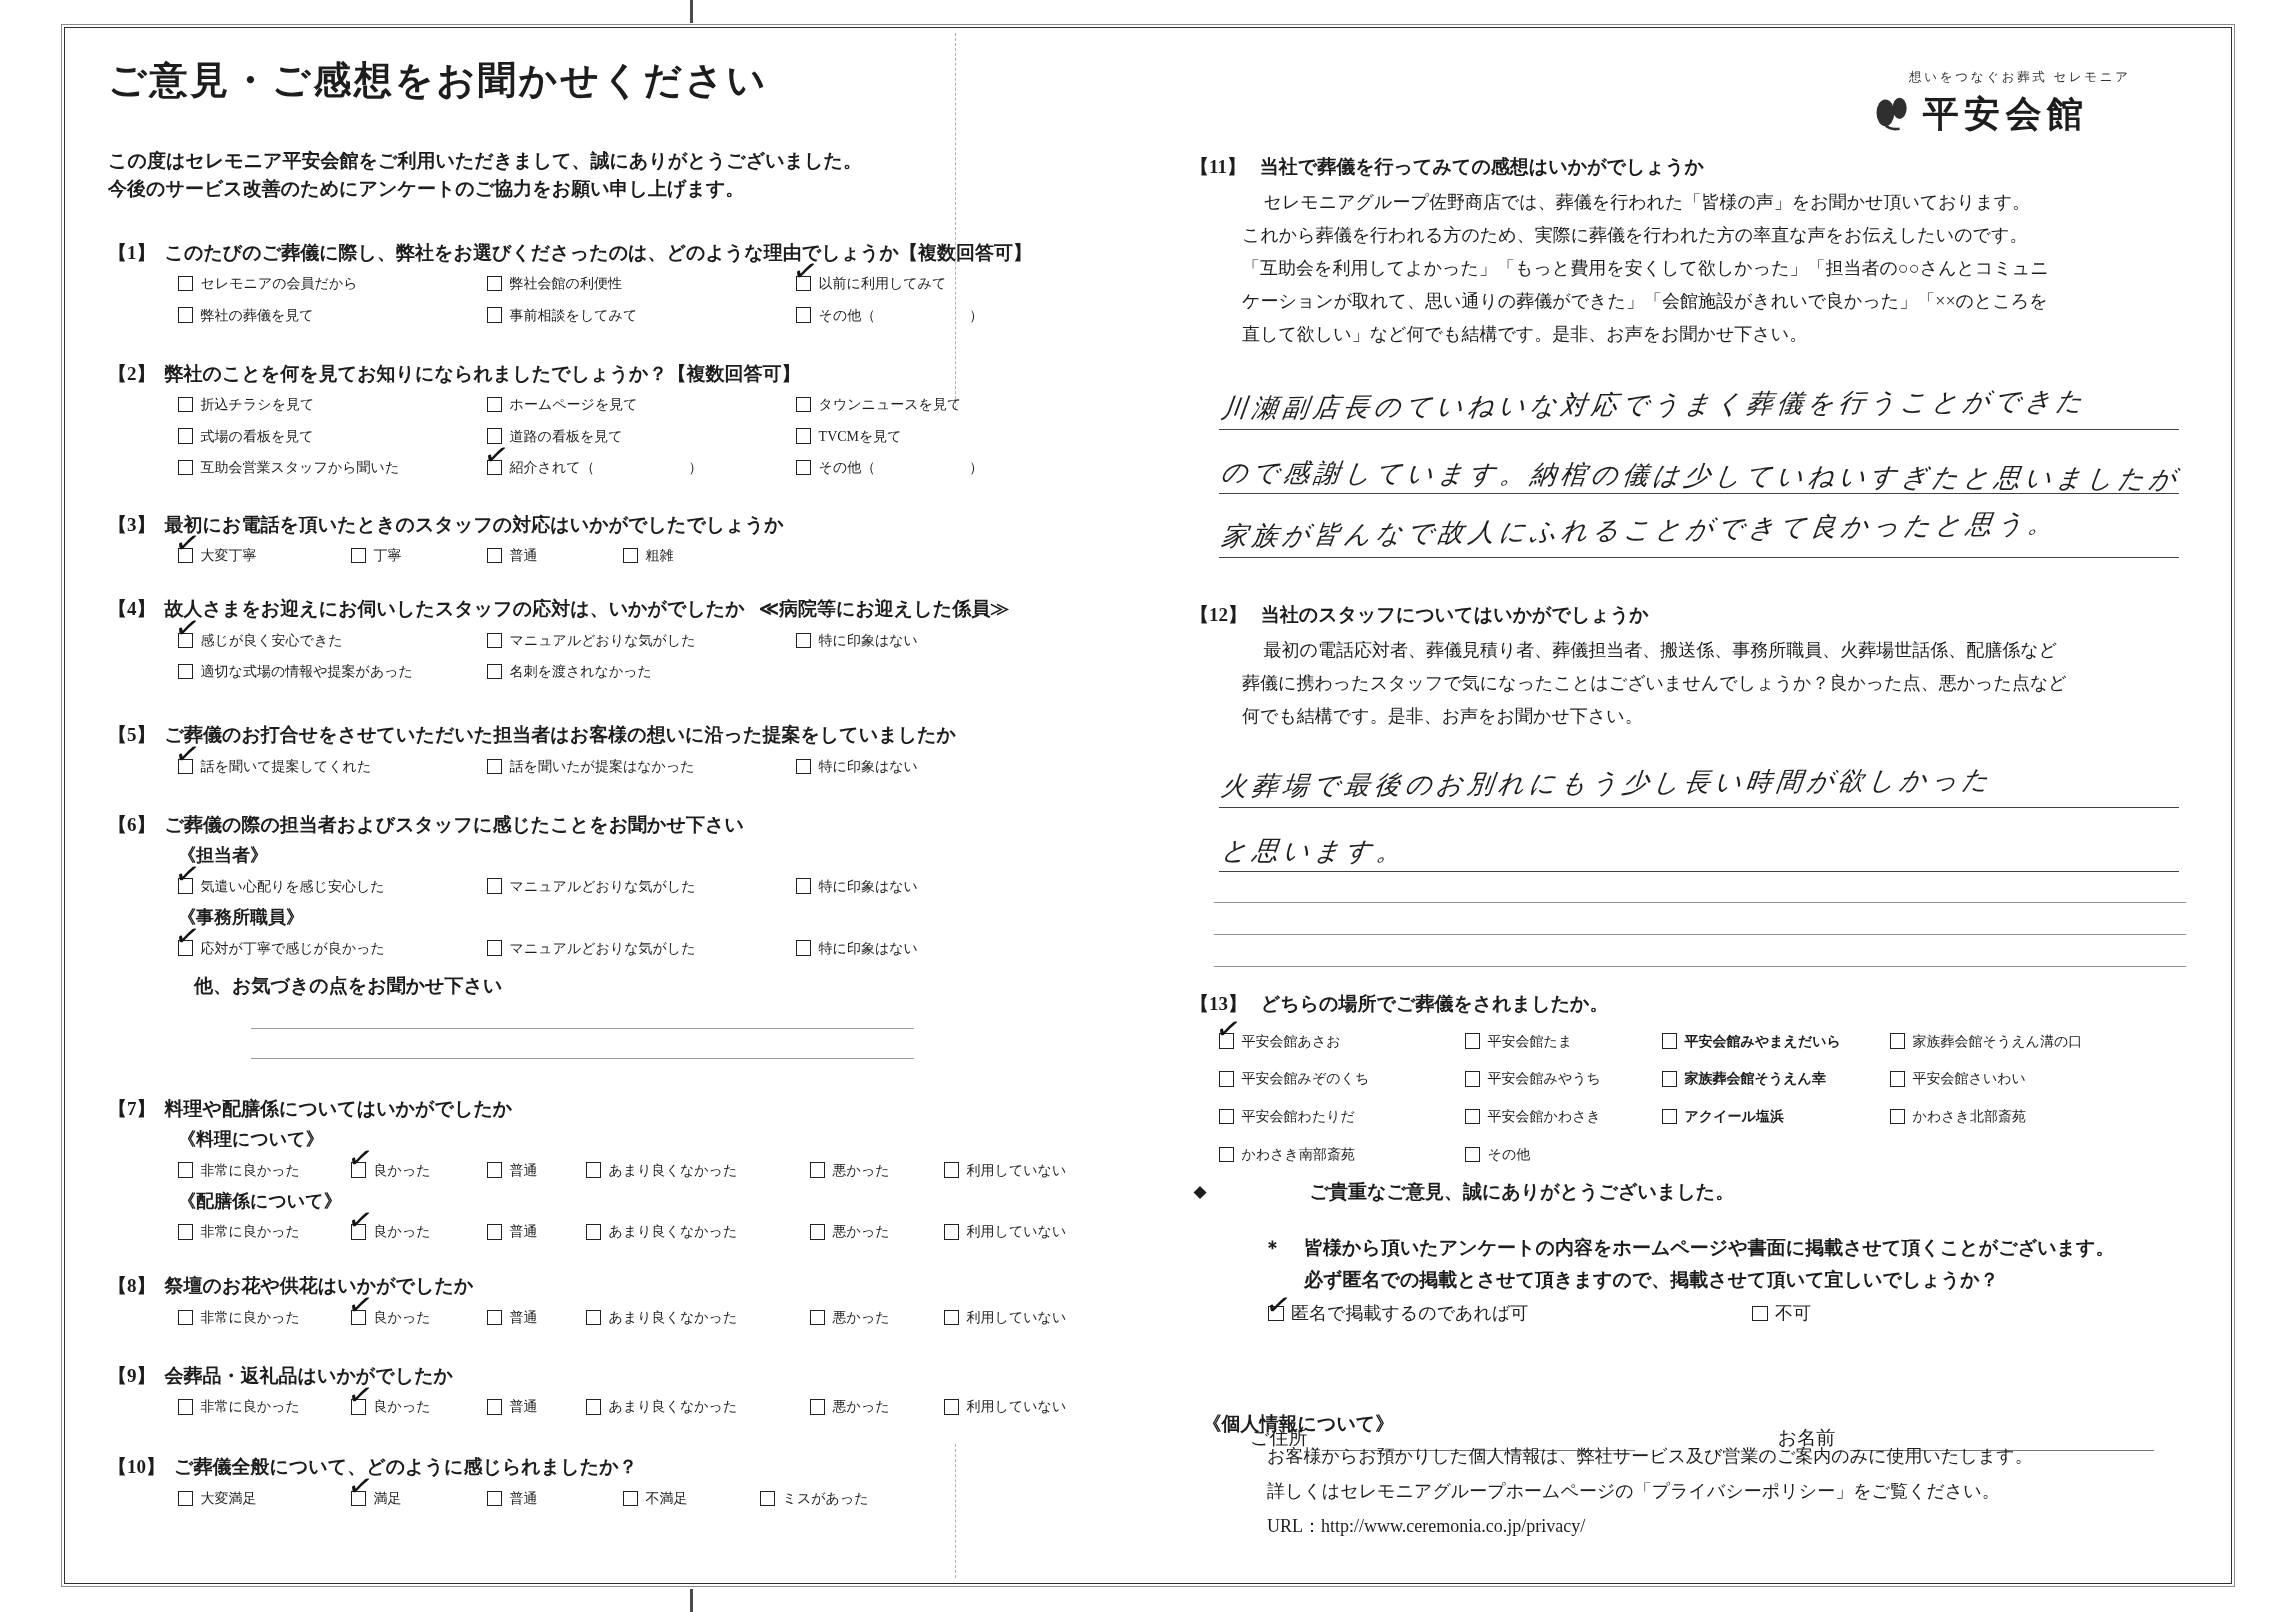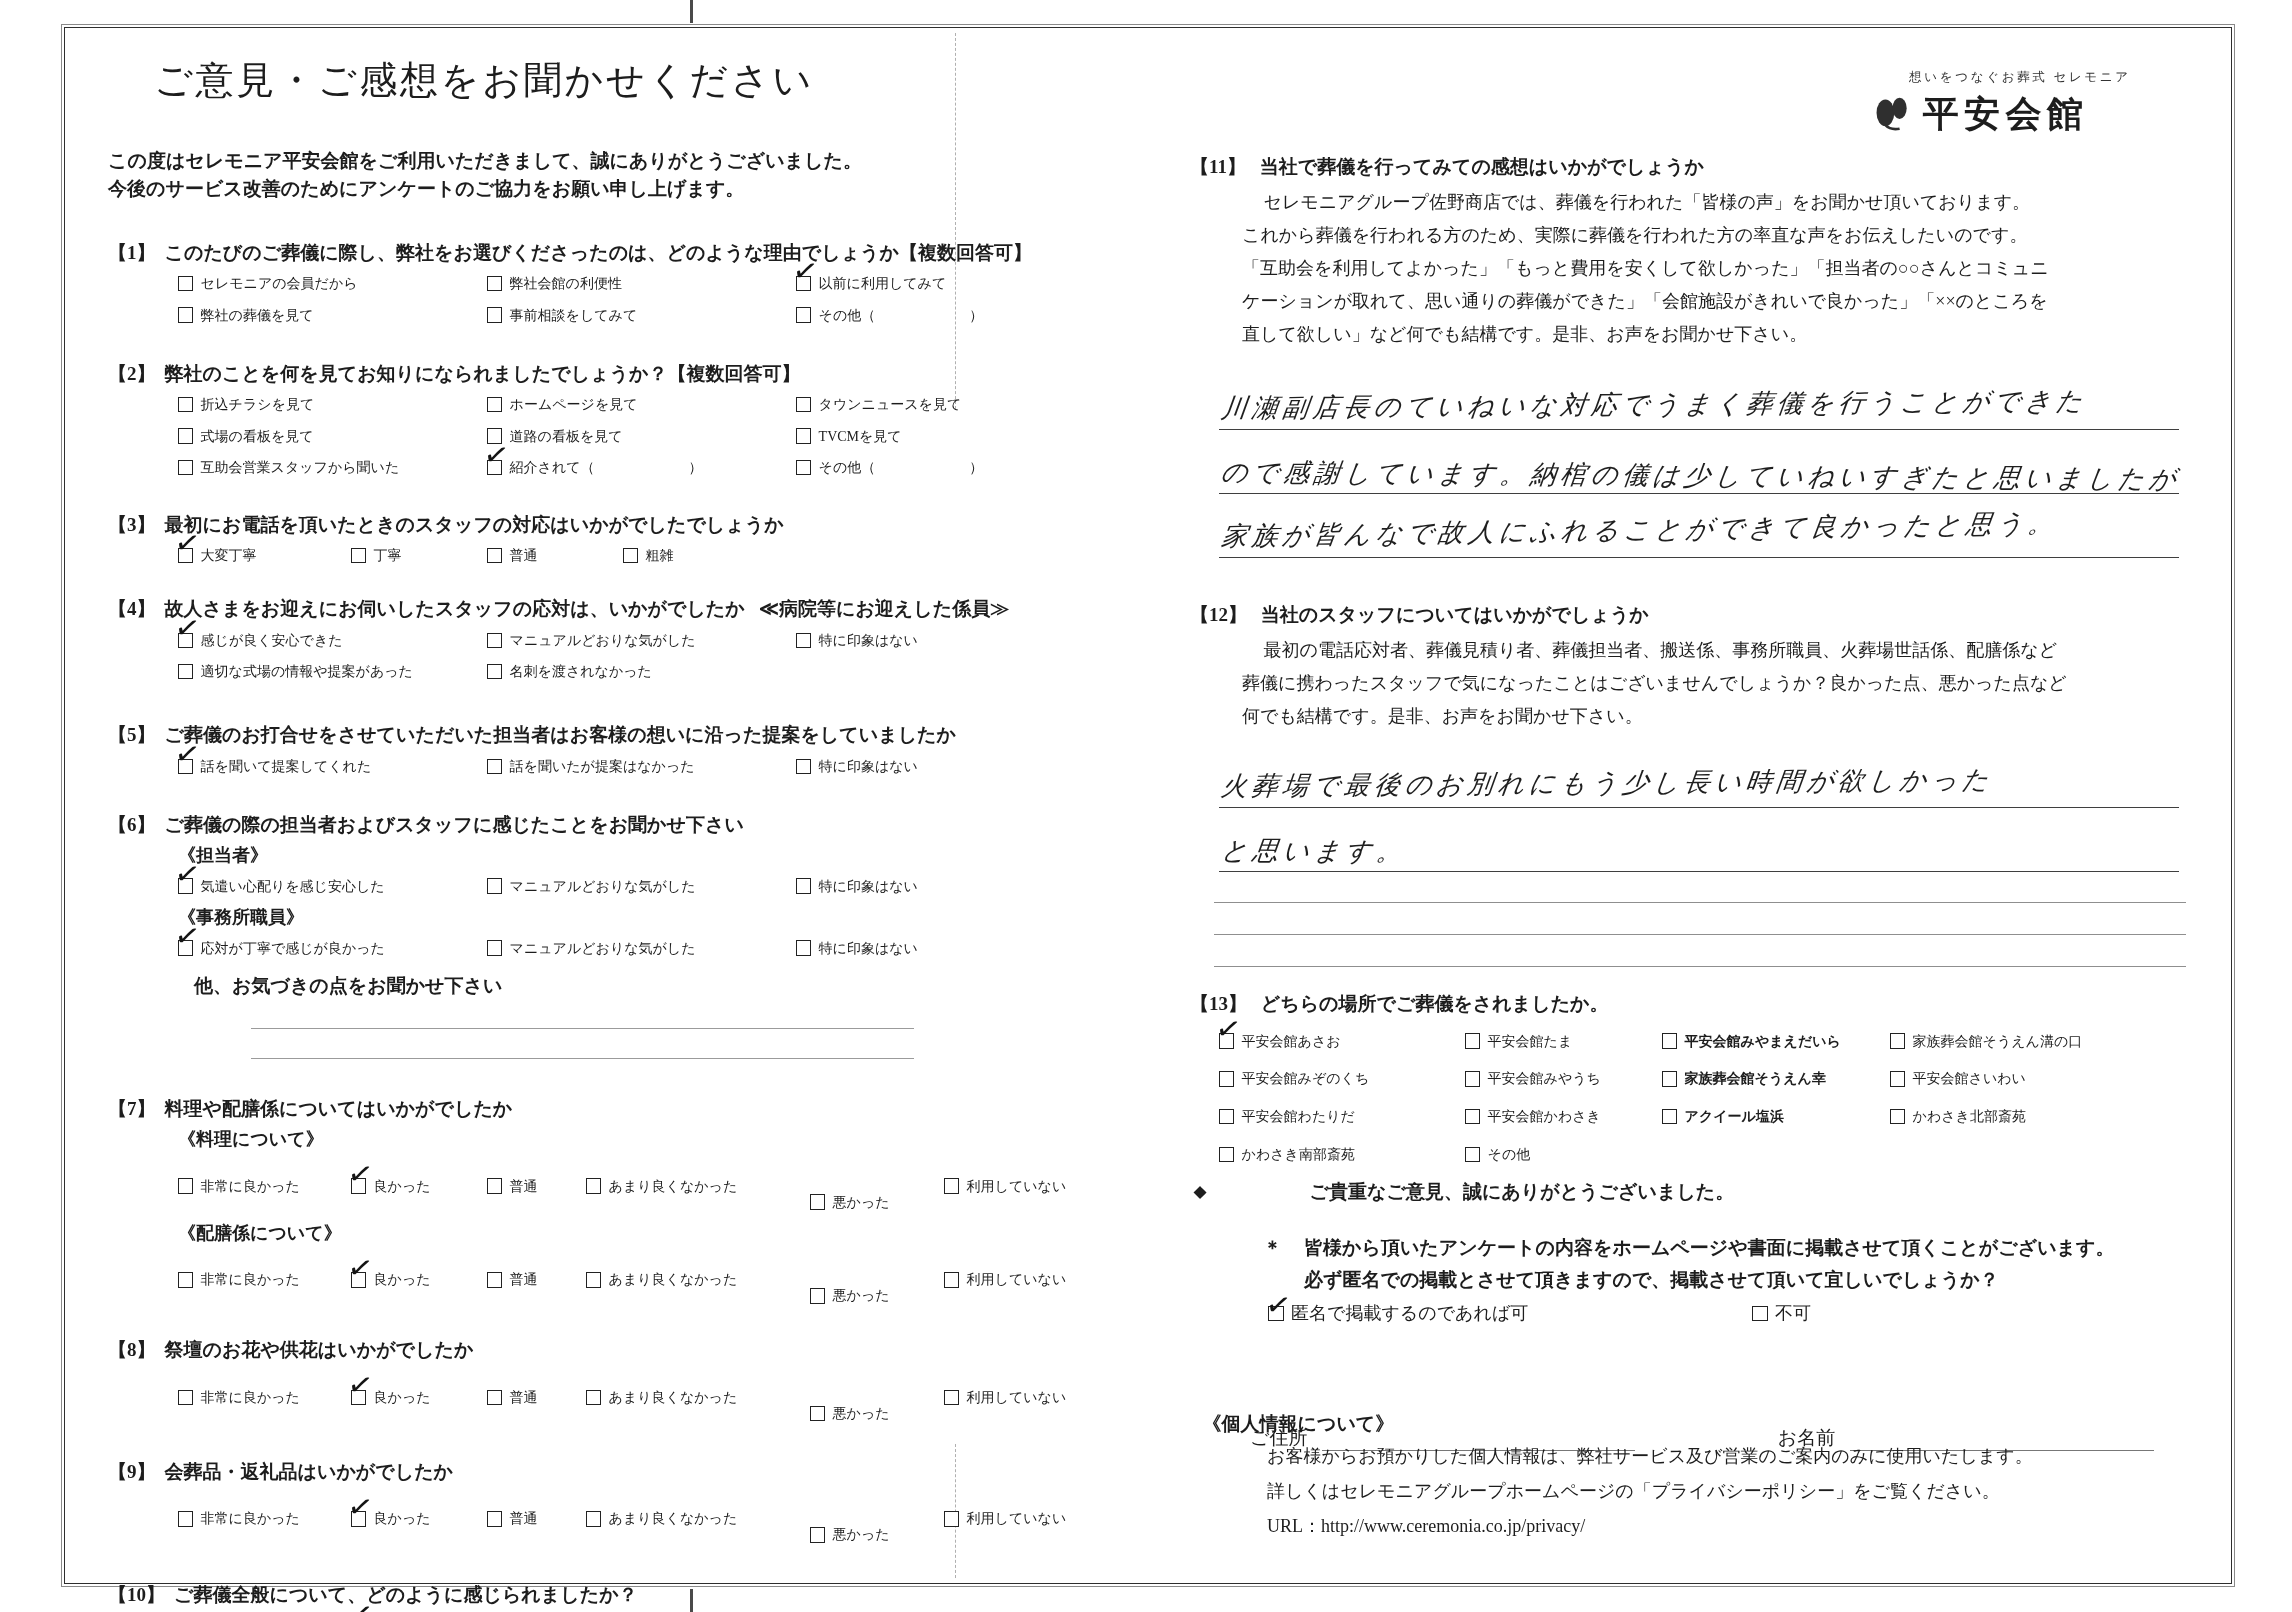--- a/index.html
+++ b/index.html
@@ -16,22 +16,22 @@
     position:absolute;left:64px;top:27px;width:2166px;height:1555px;
     background:#fff;border:1.8px solid #2e2e2e;outline:0.9px solid #8a8a8a;outline-offset:2.7px;
   }
   .fold-line{position:absolute;left:890px;width:0;border-left:1.8px dashed #b0b0b0;}
   .fold-line.seg-top{top:5.4px;height:376px;}
   .fold-line.seg-bottom{bottom:5.4px;height:134px;}
 
   
   .left-col{position:absolute;left:43px;top:16px;width:1070px;}
   h1.title{
-    margin:10.7px 0 0 0;width:752px;text-align:center;
-    font-size:38px;font-weight:normal;letter-spacing:2.7px;
+    margin:10.7px 0 0 0;width:752px;
+    font-size:38px;font-weight:bold;letter-spacing:2.7px;
   }
   .intro{margin:41px 0 0 0;font-size:19px;font-weight:bold;line-height:28px;}
 
   .question{margin-top:36px;}
   .qhead{font-size:19px;font-weight:bold;line-height:27px;}
   .qid{margin-right:9px;}
   .qnote{margin-left:14.3px;}
   .opt-row{padding-left:70px;margin-top:4.5px;font-size:14px;line-height:27px;display:flex;align-items:center;}
   .opt{display:inline-flex;align-items:center;flex:0 0 auto;}
   .cb{
@@ -50,21 +50,21 @@
   .cols4a .opt:nth-child(2){width:136px;}
   .cols4a .opt:nth-child(3){width:136px;}
   .cols5a .opt:nth-child(1){width:173px;align-items:center;}
   .cols5a .opt:nth-child(2){width:136px;}
   .cols5a .opt:nth-child(3){width:136px;}
   .cols5a .opt:nth-child(4){width:137px;}
   .cols6 .opt:nth-child(1){width:173px;}
   .cols6 .opt:nth-child(2){width:136px;}
   .cols6 .opt:nth-child(3){width:99px;}
   .cols6 .opt:nth-child(4){width:224px;}
-  .cols6 .opt:nth-child(5){width:134px;margin-top:32px;}
+  .cols6 .opt:nth-child(5){width:134px;}
   .group-label{padding-left:70px;margin-top:5.4px;font-size:18px;font-weight:bold;line-height:25px;}
   .q-subtext{padding-left:86px;margin-top:10.7px;font-size:19px;font-weight:bold;line-height:27px;}
   .rule-line{margin:21.5px 0 0 143px;width:663px;height:7.2px;border-bottom:1.8px solid #9b9b9b;}
 
   
   .logo{position:absolute;top:41px;right:49px;width:309px;}
   .tagline{font-size:12.5px;letter-spacing:2.7px;color:#333;padding-left:36px;white-space:nowrap;}
   .brand-row{display:flex;align-items:center;margin-top:3.6px;}
   .crest{width:39px;height:43px;margin-right:10.7px;flex:0 0 39px;}
   .brand{font-size:36px;font-weight:bold;letter-spacing:5.4px;white-space:nowrap;}

